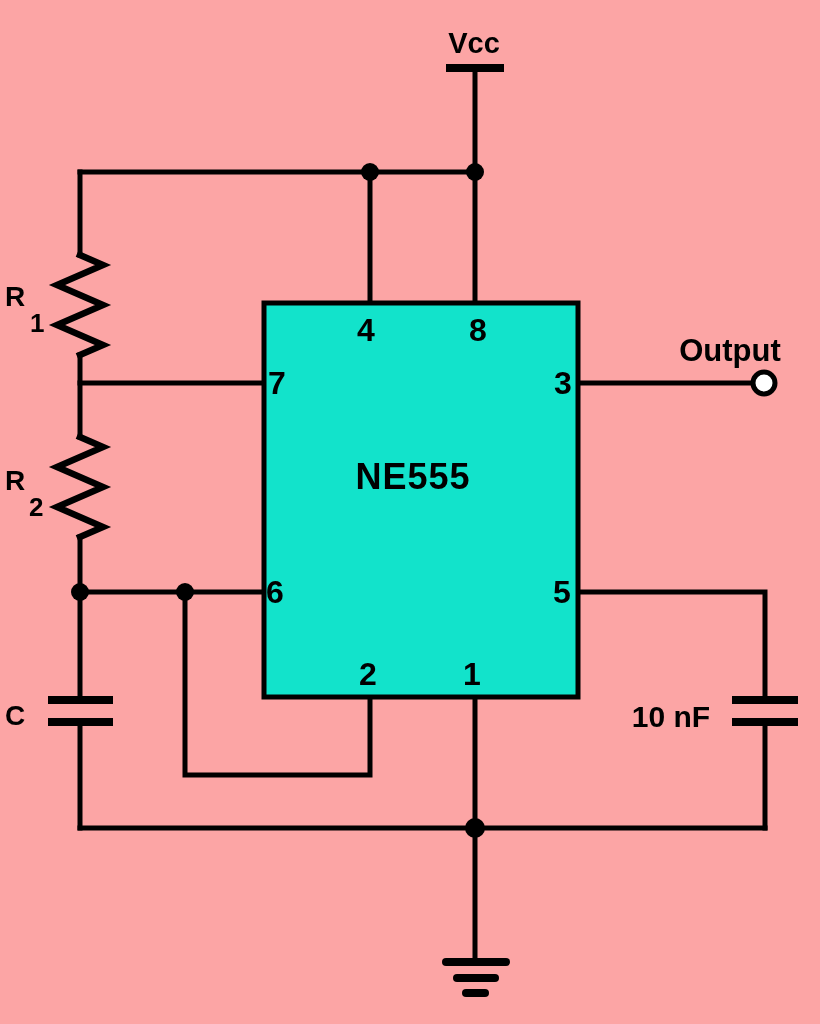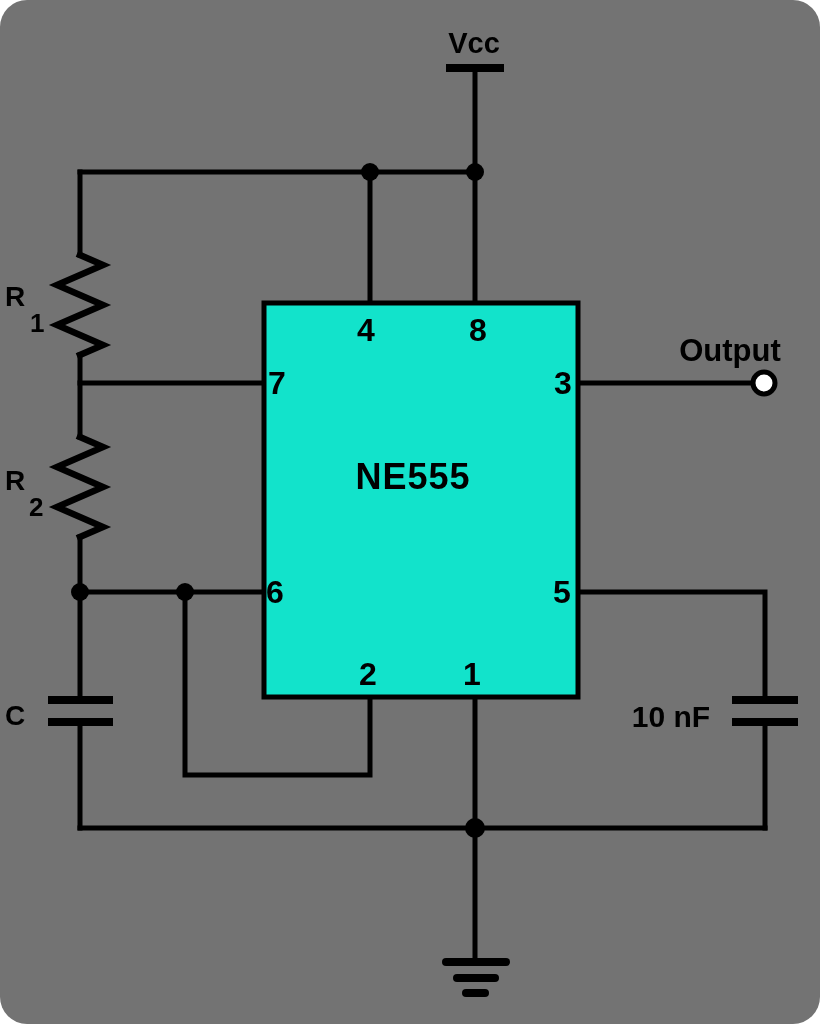--- a/index.html
+++ b/index.html
@@ -4,23 +4,22 @@
 <style>
   html, body {
     margin: 0;
     padding: 0;
     background: #ffffff;
   }
   .stage {
     position: relative;
     width: 820px;
     height: 1024px;
-    background: #737373;
+    background: #fca5a5;
     overflow: hidden;
-    border-radius: 27px;
   }
   svg {
     display: block;
   }
   .wire {
     stroke: #000000;
     stroke-width: 5;
     fill: none;
     stroke-linecap: square;
   }

